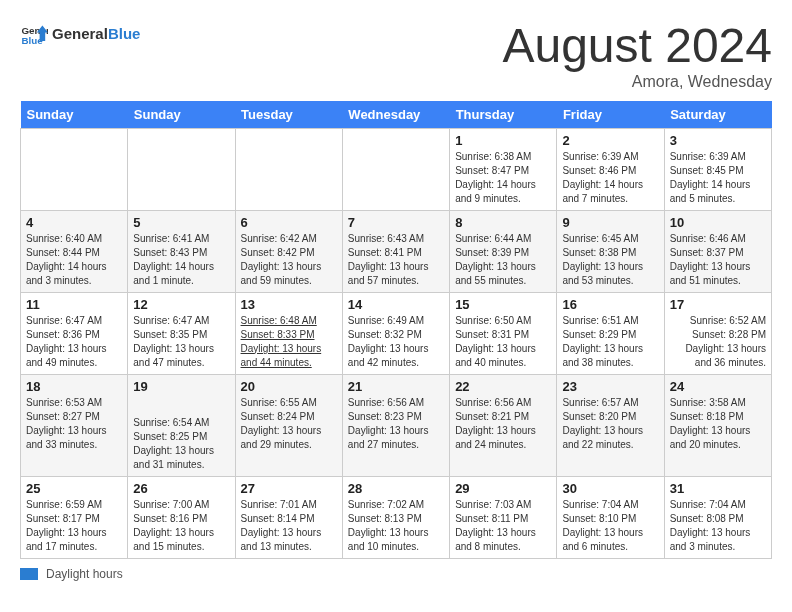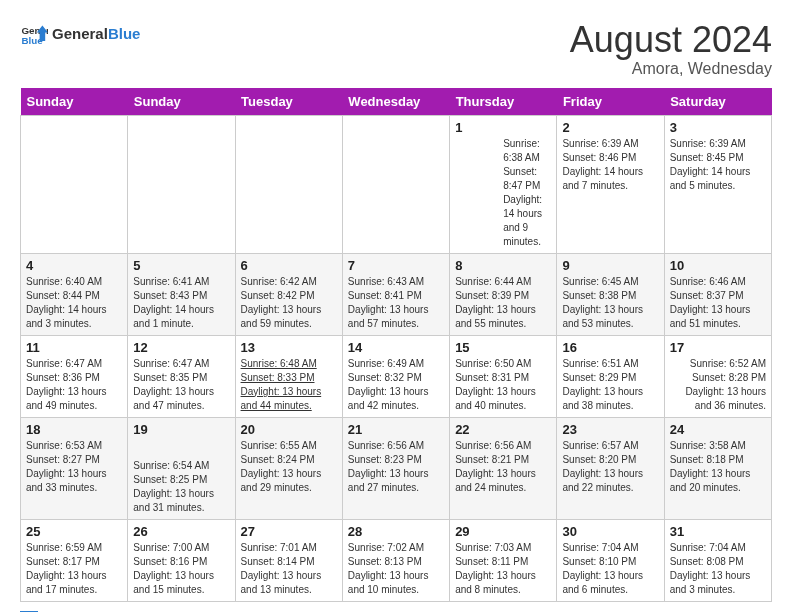--- a/index.html
+++ b/index.html
@@ -22,37 +22,37 @@
       gap: 4px;
     }
     .logo-icon {
       width: 28px;
       height: 28px;
     }
     .title-block {
       text-align: right;
     }
     .month-year {
-      font-size: 36px;
+      font-size: 48px;
       font-weight: normal;
       color: #333;
       line-height: 1.1;
       margin-left: 8px;
     }
     .location {
       font-size: 16px;
       color: #555;
     }
     table {
       width: 100%;
       border-collapse: collapse;
       font-size: 11px;
     }
     thead tr th {
-      background-color: #a21caf;
+      background-color: #3b82f6;
       color: #fff;
       text-align: left;
       padding: 6px 6px;
       font-size: 13px;
       font-weight: bold;
     }
     tbody tr td {
       border: 1px solid #ccc;
       vertical-align: top;
       padding: 4px 5px;
@@ -127,21 +127,21 @@
       </tr>
   </thead>
   <tbody id="calendar-body">
   <tr>
         <td class="empty-cell"></td>
         <td class="empty-cell"></td>
         <td class="empty-cell"></td>
         <td class="empty-cell"></td>
         <td>
           <div class="day-number">1</div>
-          <div class="day-info" style="white-space: pre-line; margin-left: 48px;">Sunrise: 6:38 AM
+          <div class="day-info" style="white-space: pre-line;">Sunrise: 6:38 AM
 Sunset: 8:47 PM
 Daylight: 14 hours and 9 minutes.</div>
         </td>
         <td>
           <div class="day-number">2</div>
           <div class="day-info" style="white-space: pre-line;">Sunrise: 6:39 AM
 Sunset: 8:46 PM
 Daylight: 14 hours and 7 minutes.</div>
         </td>
         <td>

